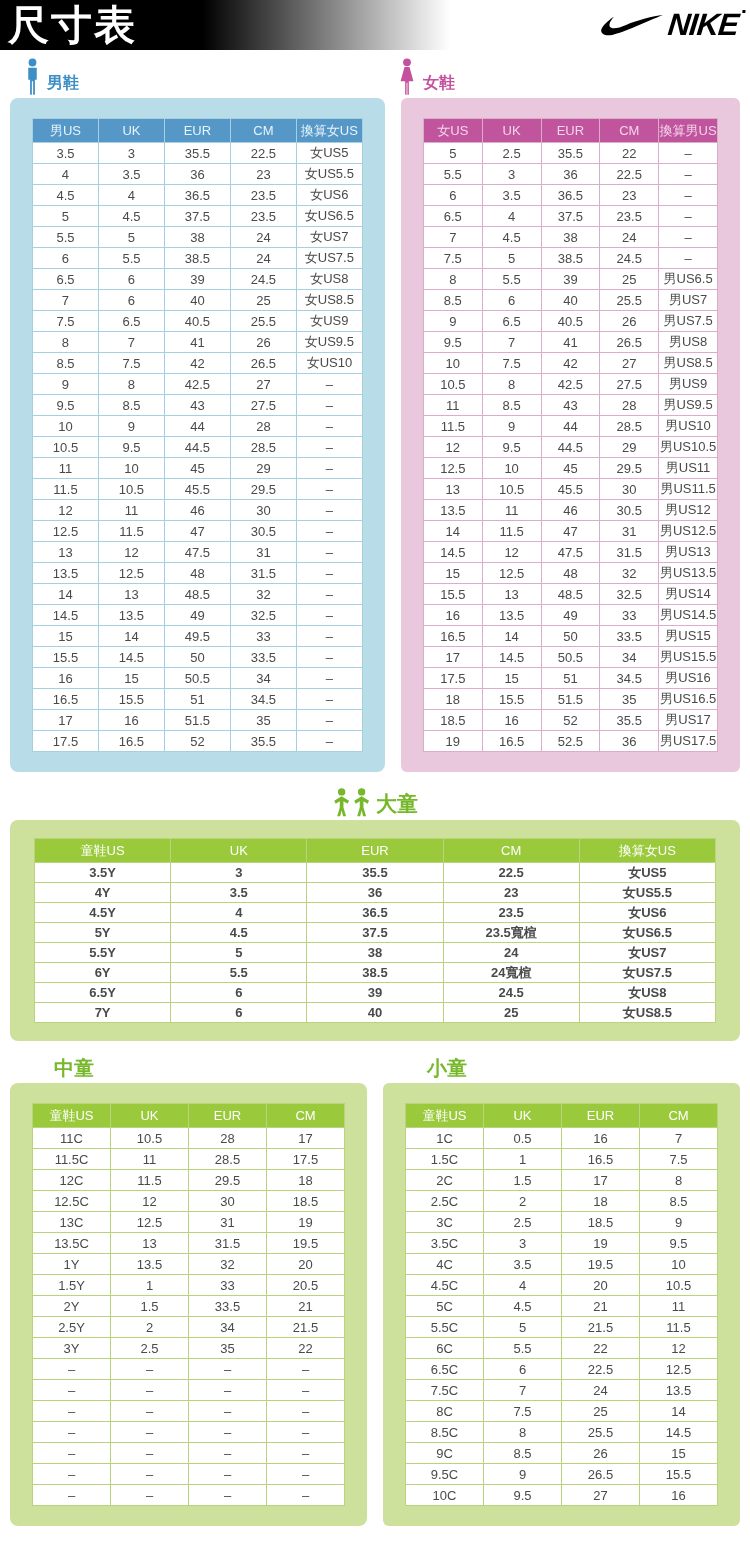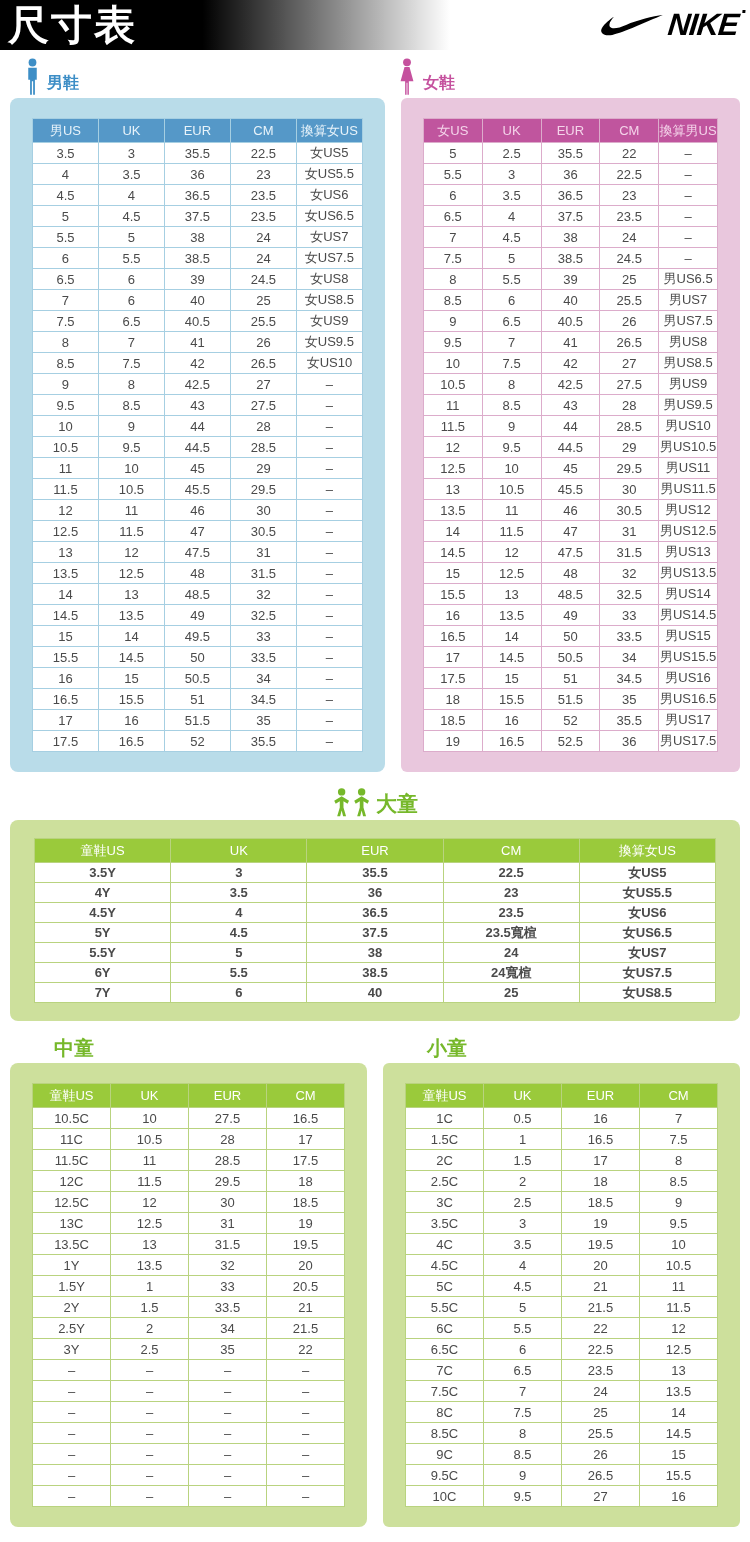--- a/index.html
+++ b/index.html
@@ -611,20 +611,27 @@
             <td>女US7</td>
           </tr>
           <tr>
             <td>6Y</td>
             <td>5.5</td>
             <td>38.5</td>
             <td>24寬楦</td>
             <td>女US7.5</td>
           </tr>
           <tr>
+            <td>6.5Y</td>
+            <td>6</td>
+            <td>39</td>
+            <td>24.5</td>
+            <td>女US8</td>
+          </tr>
+          <tr>
             <td>7Y</td>
             <td>6</td>
             <td>40</td>
             <td>25</td>
             <td>女US8.5</td>
           </tr>
         </tbody>
       </table>
   </div>
 
@@ -643,26 +650,20 @@
           <thead>
             <tr>
               <th>童鞋US</th>
               <th>UK</th>
               <th>EUR</th>
               <th>CM</th>
             </tr>
           </thead>
           <tbody>
             <tr>
-              <td>10.5C</td>
-              <td>10</td>
-              <td>27.5</td>
-              <td>16.5</td>
-            </tr>
-            <tr>
               <td>11C</td>
               <td>10.5</td>
               <td>28</td>
               <td>17</td>
             </tr>
             <tr>
               <td>11.5C</td>
               <td>11</td>
               <td>28.5</td>
               <td>17.5</td>
@@ -843,26 +844,20 @@
               <td>22</td>
               <td>12</td>
             </tr>
             <tr>
               <td>6.5C</td>
               <td>6</td>
               <td>22.5</td>
               <td>12.5</td>
             </tr>
             <tr>
-              <td>7C</td>
-              <td>6.5</td>
-              <td>23.5</td>
-              <td>13</td>
-            </tr>
-            <tr>
               <td>7.5C</td>
               <td>7</td>
               <td>24</td>
               <td>13.5</td>
             </tr>
             <tr>
               <td>8C</td>
               <td>7.5</td>
               <td>25</td>
               <td>14</td>

